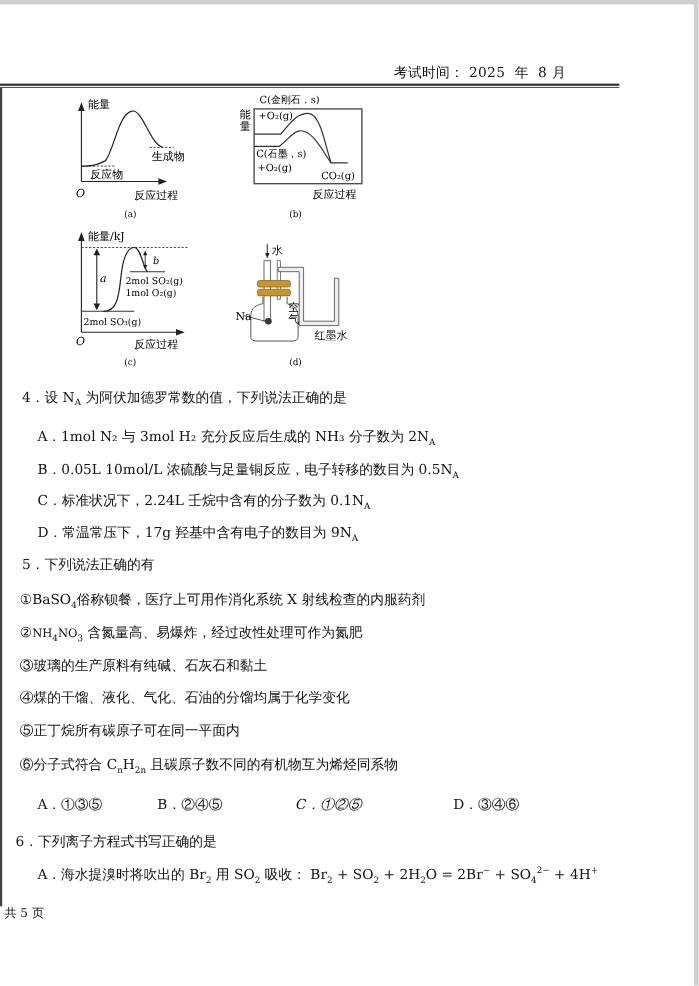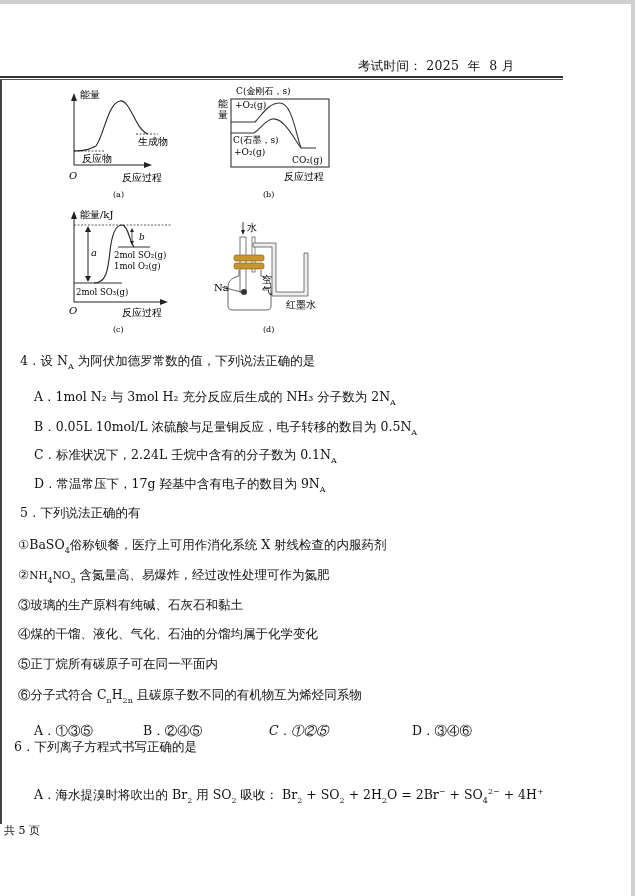--- a/index.html
+++ b/index.html
@@ -162,21 +162,21 @@
 <div class="line" style="left:18px;top:687px;">
   <span>⑥</span><span>分子式符合 C</span><sub>n</sub><span>H</span><sub>2n</sub><span> 且碳原子数不同的有机物互为烯烃同系物</span>
 </div>
 <div class="line" style="left:34px;top:723px;width:500px;">
   <span class="opt" style="position:absolute;left:0;"><span>A．</span><span>①③⑤</span></span>
   <span class="opt" style="position:absolute;left:109px;"><span>B．</span><span>②④⑤</span></span>
   <span class="opt" style="position:absolute;left:235px;font-style:italic;"><span>C．</span><span>①②⑤</span></span>
   <span class="opt" style="position:absolute;left:363px;margin-left:15px;"><span>D．</span><span>③④⑥</span></span>
 </div>
 
-<div class="line" style="left:14px;top:739px;">
+<div class="line" style="left:14px;top:757px;">
   <span>6．</span><span>下列离子方程式书写正确的是</span>
 </div>
 <div class="line" style="left:34px;top:787px;">
   <span>A．</span><span>海水提溴时将吹出的 Br</span><sub>2</sub><span> 用 SO</span><sub>2</sub><span> 吸收：</span>
   <span><span>Br</span><sub>2</sub><span> + SO</span><sub>2</sub><span> + 2H</span><sub>2</sub><span>O = 2Br</span><sup>−</sup><span> + SO</span><sub>4</sub><sup>2−</sup><span> + 4H</span><sup>+</sup></span>
 </div>
 
 <div class="footer">共 5 页</div>
 
 </body></html>

